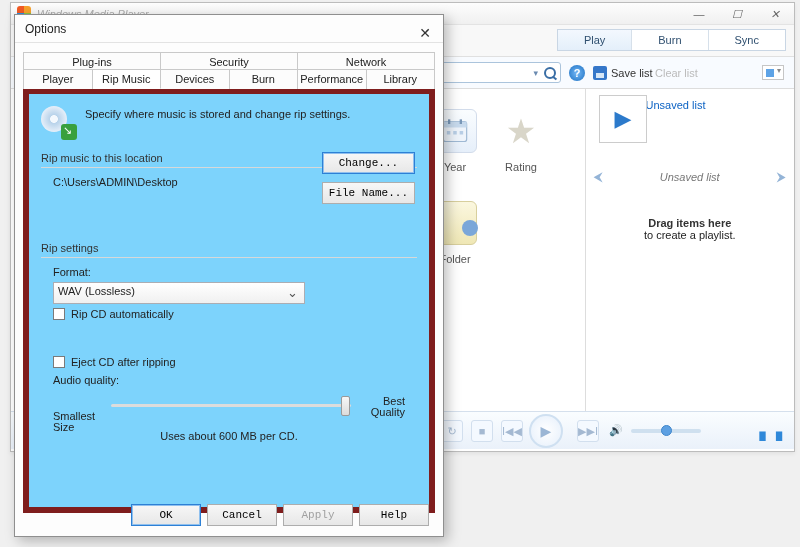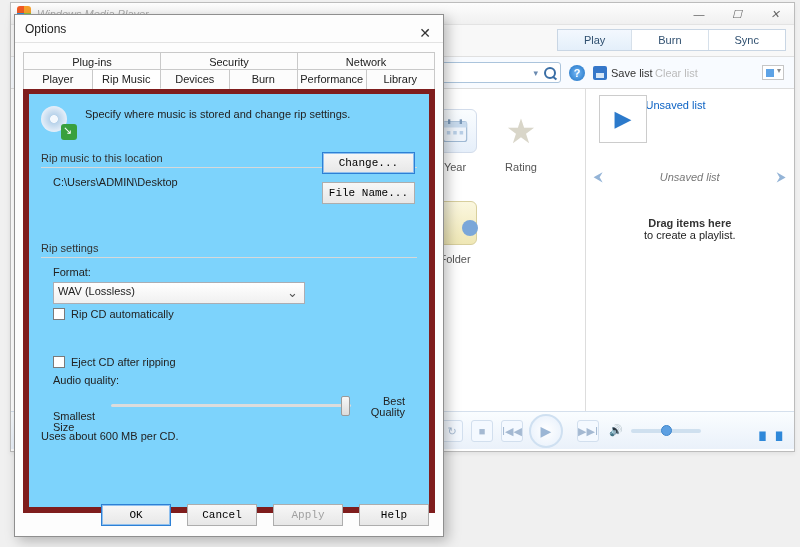--- a/index.html
+++ b/index.html
@@ -121,22 +121,22 @@
   .right-btns { position:absolute; right:14px; top:58px; display:flex; flex-direction:column; gap:8px;}
   .sel { width:252px; height:22px; border:1px solid #abadb3; background:linear-gradient(#fff,#f0f0f0); padding:2px 4px; font-size:11px; position:relative; margin:4px 0 0 12px;}
   .sel::after { content:"⌄"; position:absolute; right:6px; top:2px; color:#555; font-size:13px;}
   .chk { display:flex; align-items:center; gap:6px; margin:4px 0 4px 12px;}
   .chk .box { width:12px; height:12px; border:1px solid #7a7a7a; background:#fff;}
   .slider-wrap { margin:2px 12px 0; position:relative; height:28px;}
   .slider-lbl-l { position:absolute; left:0; top:8px; width:50px; font-size:11px; line-height:11px;margin-top:15px;}
   .slider-lbl-r { position:absolute; right:0; top:8px; width:44px; text-align:right; font-size:11px; line-height:11px;}
   .slider-track{ position:absolute; left:58px; right:54px; top:16px; height:3px; background:#dcdcdc; border-radius:2px;}
   .slider-knob{ position:absolute; top:-8px; width:9px; height:20px; background:linear-gradient(#f7f7f7,#dcdcdc); border:1px solid #9a9a9a; border-radius:2px;}
-  .storage { margin-top:14px; }
-  .dlg-foot { position:absolute; bottom:10px; right:14px; display:flex; gap:16px;}
+  .storage { text-align:center; margin-top:14px; }
+  .dlg-foot { position:absolute; bottom:10px; right:14px; display:flex; gap:6px;}
   .dlg-foot .btn { min-width:70px;}
   .btn.disabled { color:#a0a0a0; }
 </style>
 </head>
 <body>
 
 <div class="wmp">
   <div class="wmp-title">
     <span class="appicon"></span>
     <span>Windows Media Player</span>

